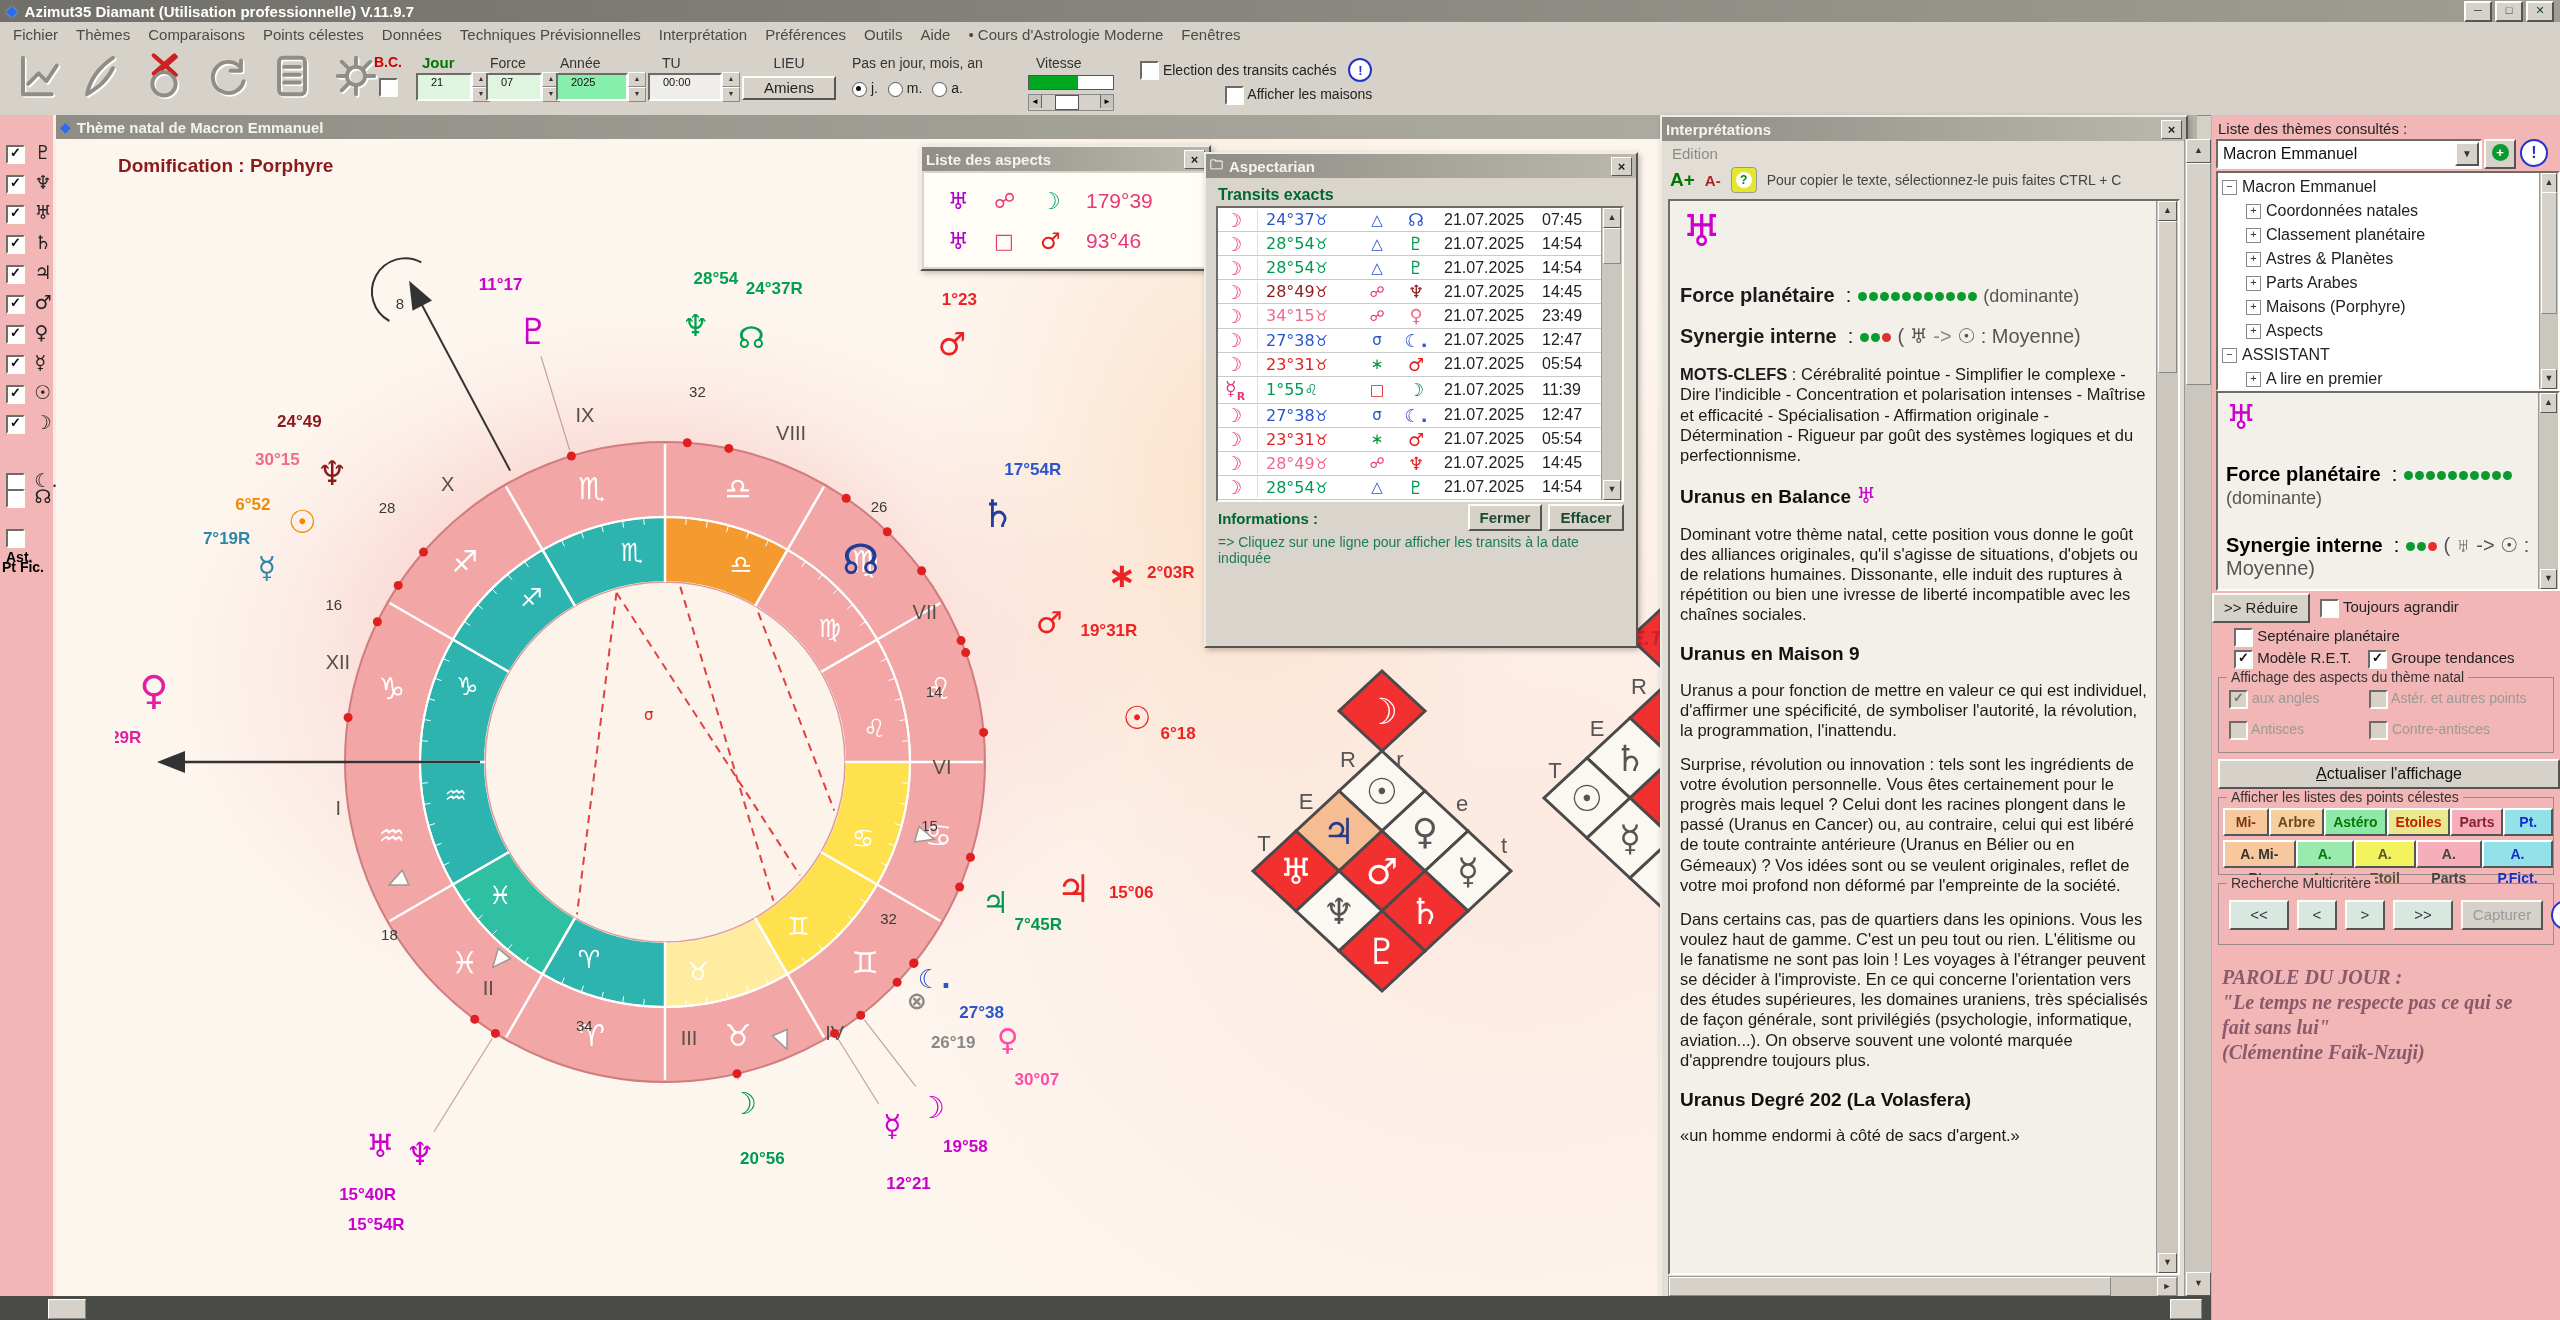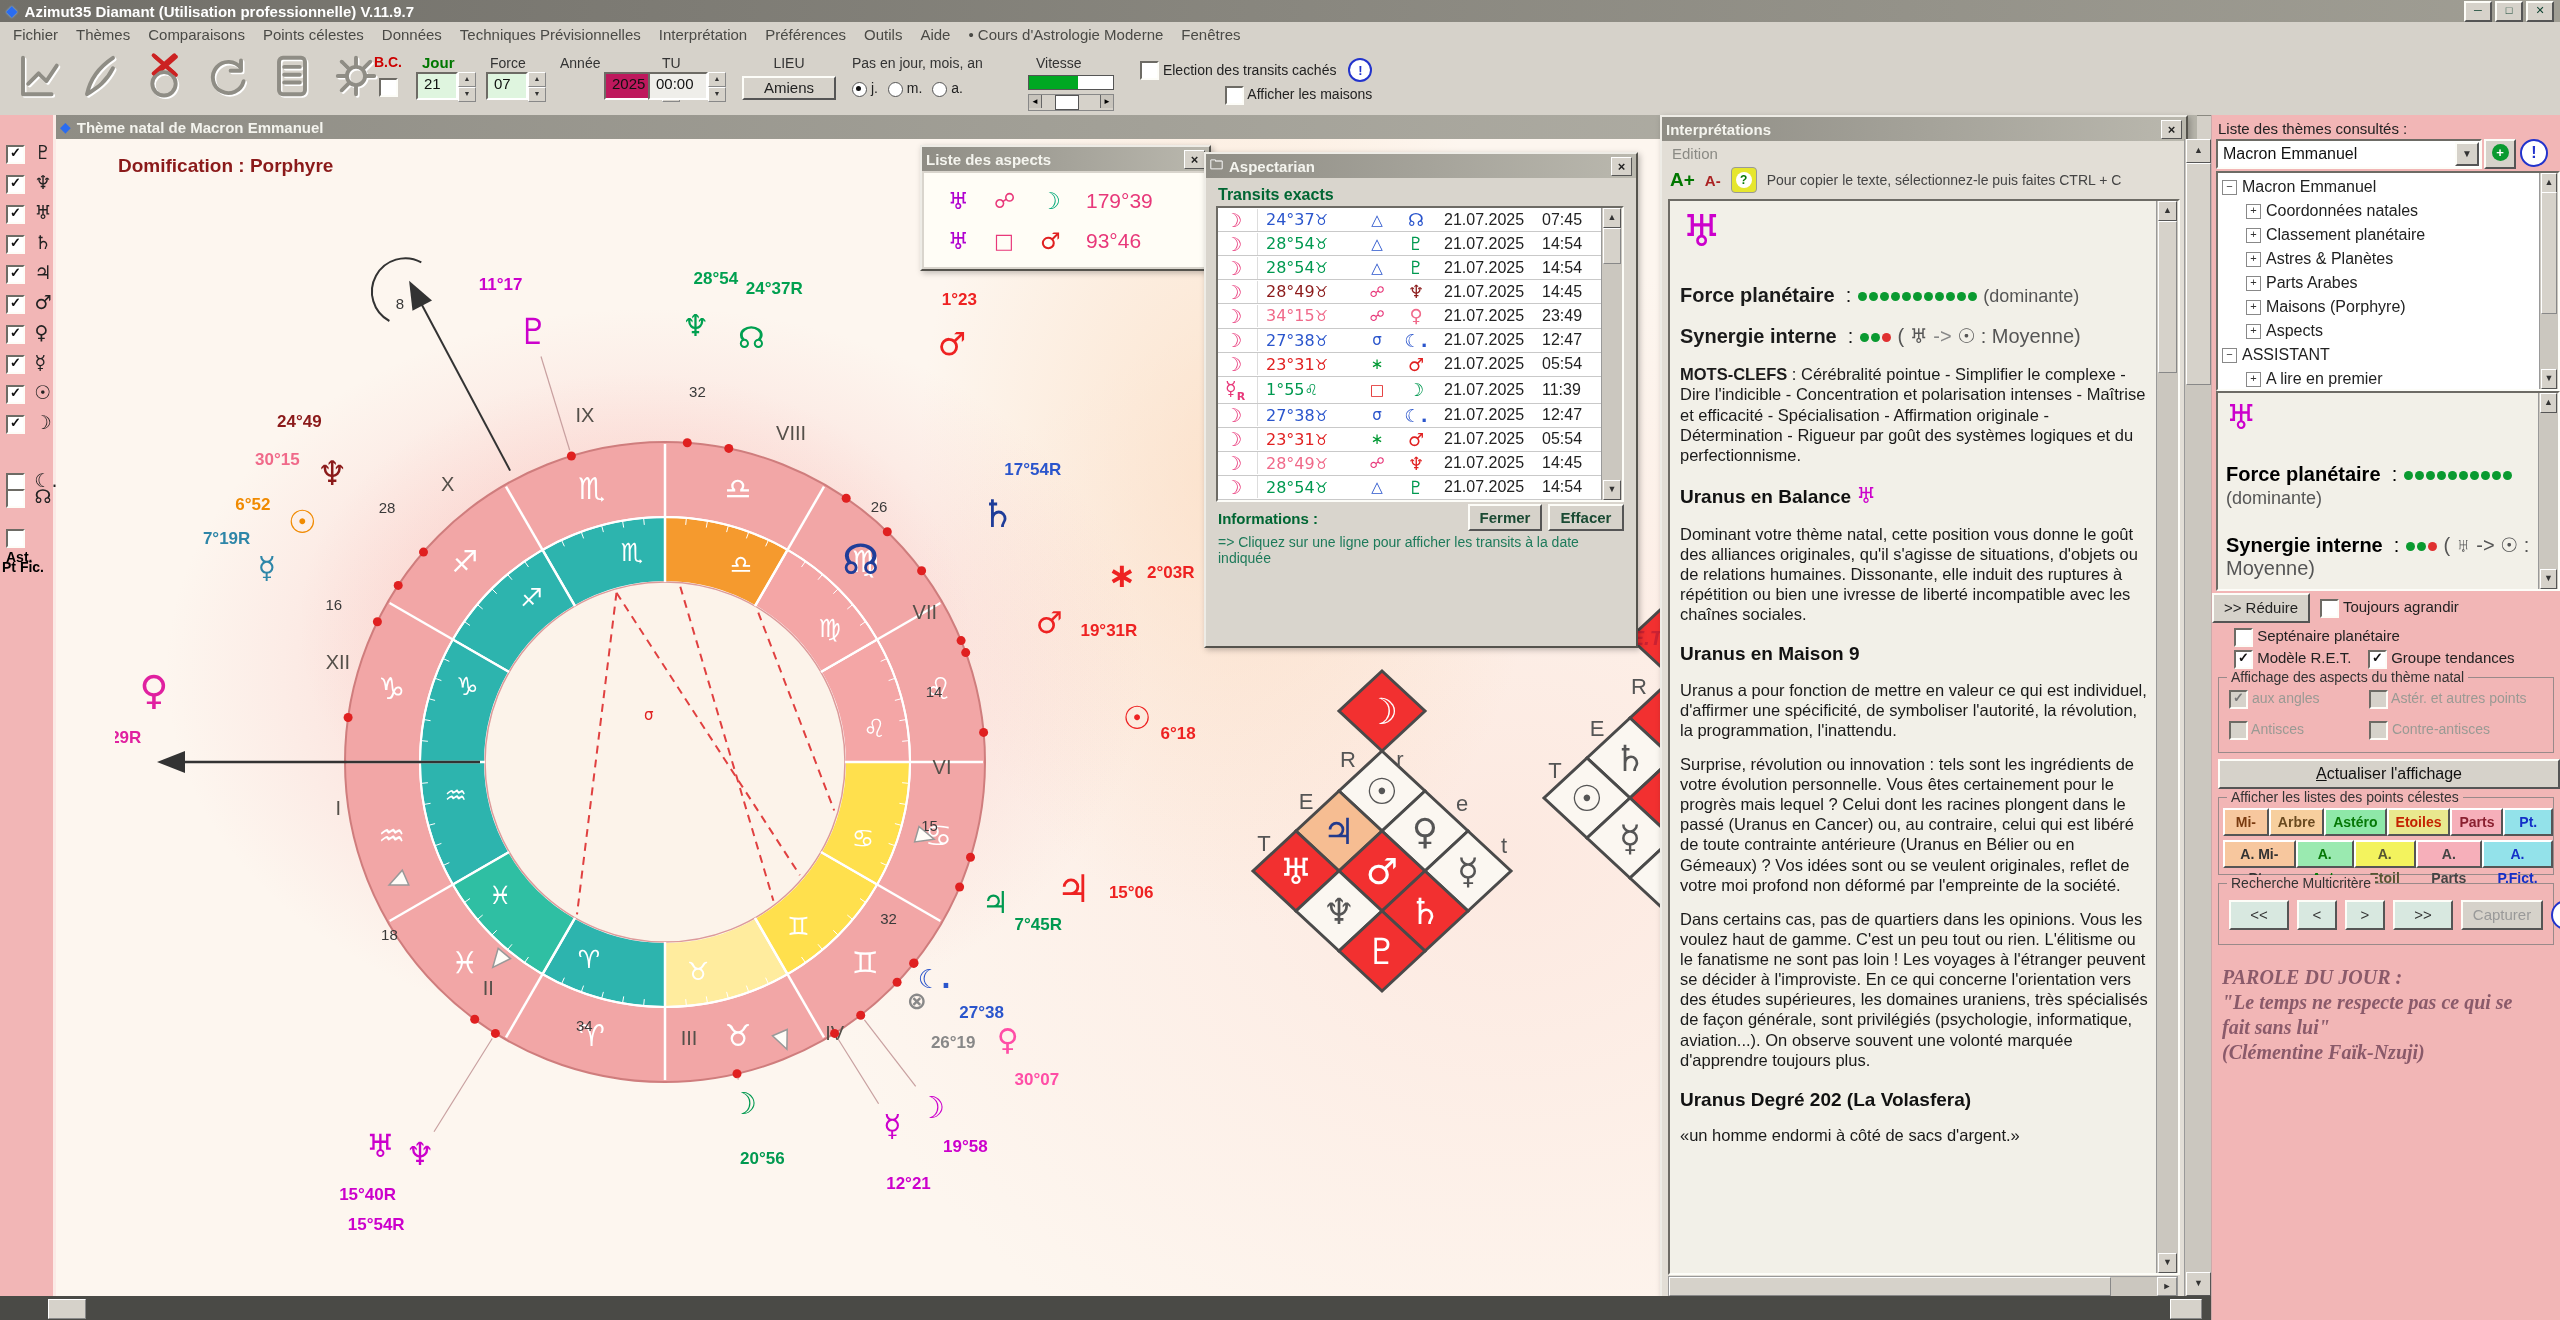--- a/index.html
+++ b/index.html
@@ -20,21 +20,21 @@
   .gbox{position:absolute;border:1px solid #9a8a8a;}
   .gbox>.glabel{position:absolute;top:-9px;left:8px;background:#f2b6b6;padding:0 4px;font-size:14px;color:#333;}
   .scroll-v{position:absolute;background:#cbc7bf;border-left:1px solid #999;}
   .sbtn{position:absolute;left:1px;right:1px;height:18px;background:#d6d2ca;border-top:1px solid #fff;border-left:1px solid #fff;border-right:1px solid #555;border-bottom:1px solid #555;font-size:9px;color:#333;text-align:center;line-height:17px;}
   #interp-content p{margin:14px 0;}
   #interp-content h3{margin:18px 0 14px 0;font-size:19px;color:#111;}
   .tree-item{display:flex;align-items:center;gap:5px;height:24px;font-size:16px;color:#222;white-space:nowrap;}
   .tbox{display:inline-block;width:13px;height:13px;border:1px solid #888;background:#fff;font-size:11px;line-height:11px;text-align:center;color:#333;}
   .menu-item{padding:2px 9px;color:#4a4a46;font-size:15px;cursor:pointer;}
   .spin{position:relative;display:inline-block;}
-  .spin .val{display:inline-block;height:22px;border-top:2px solid #6d6b65;border-left:2px solid #6d6b65;border-right:2px solid #fff;border-bottom:2px solid #fff;font-size:15px;padding:1px 6px;color:#111;}
+  .spin .val{display:inline-block;height:22px;border-top:2px solid #6d6b65;border-left:2px solid #6d6b65;border-right:2px solid #fff;border-bottom:2px solid #fff;font-size:11px;padding:1px 13px;color:#111;}
   .updown{display:inline-flex;flex-direction:column;vertical-align:top;}
   .updown span{width:16px;height:13px;background:#d6d2ca;border:1px solid #888;border-top-color:#fff;border-left-color:#fff;font-size:7px;line-height:12px;text-align:center;color:#333;}
 </style>
 </head>
 <body>
 
 <div id="app">
 
   <div class="abs" style="left:0;top:0;width:2560px;height:22px;background:linear-gradient(90deg,#716f69,#a09e94);display:flex;align-items:center;padding:0 6px;box-sizing:border-box;">
     <span class="sym" style="color:#2a6cf0;font-size:15px;text-shadow:0 0 2px #9cf;">◆</span>
@@ -137,21 +137,21 @@
     </div>
     <div class="abs" style="left:486px;top:8px;">
       <span style="color:#333;font-size:14px;margin-left:4px;">Force</span><br>
       <span class="spin"><span class="val" style="width:26px;background:#dff5df;">07</span><span class="updown">
             <span>▲</span>
             <span>▼</span>
           </span></span>
     </div>
     <div class="abs" style="left:556px;top:8px;">
       <span style="color:#333;font-size:14px;margin-left:4px;">Année</span><br>
-      <span class="spin"><span class="val" style="width:42px;background:#be185d;margin-left:48px;">2025</span><span class="updown">
+      <span class="spin"><span class="val" style="width:42px;background:#86efac;">2025</span><span class="updown">
             <span>▲</span>
             <span>▼</span>
           </span></span>
     </div>
     <div class="abs" style="left:648px;top:8px;">
       <span style="color:#333;font-size:14px;margin-left:14px;">TU</span><br>
       <span class="spin"><span class="val" style="width:44px;background:#efeeea;">00:00</span><span class="updown">
             <span>▲</span>
             <span>▼</span>
           </span></span>

